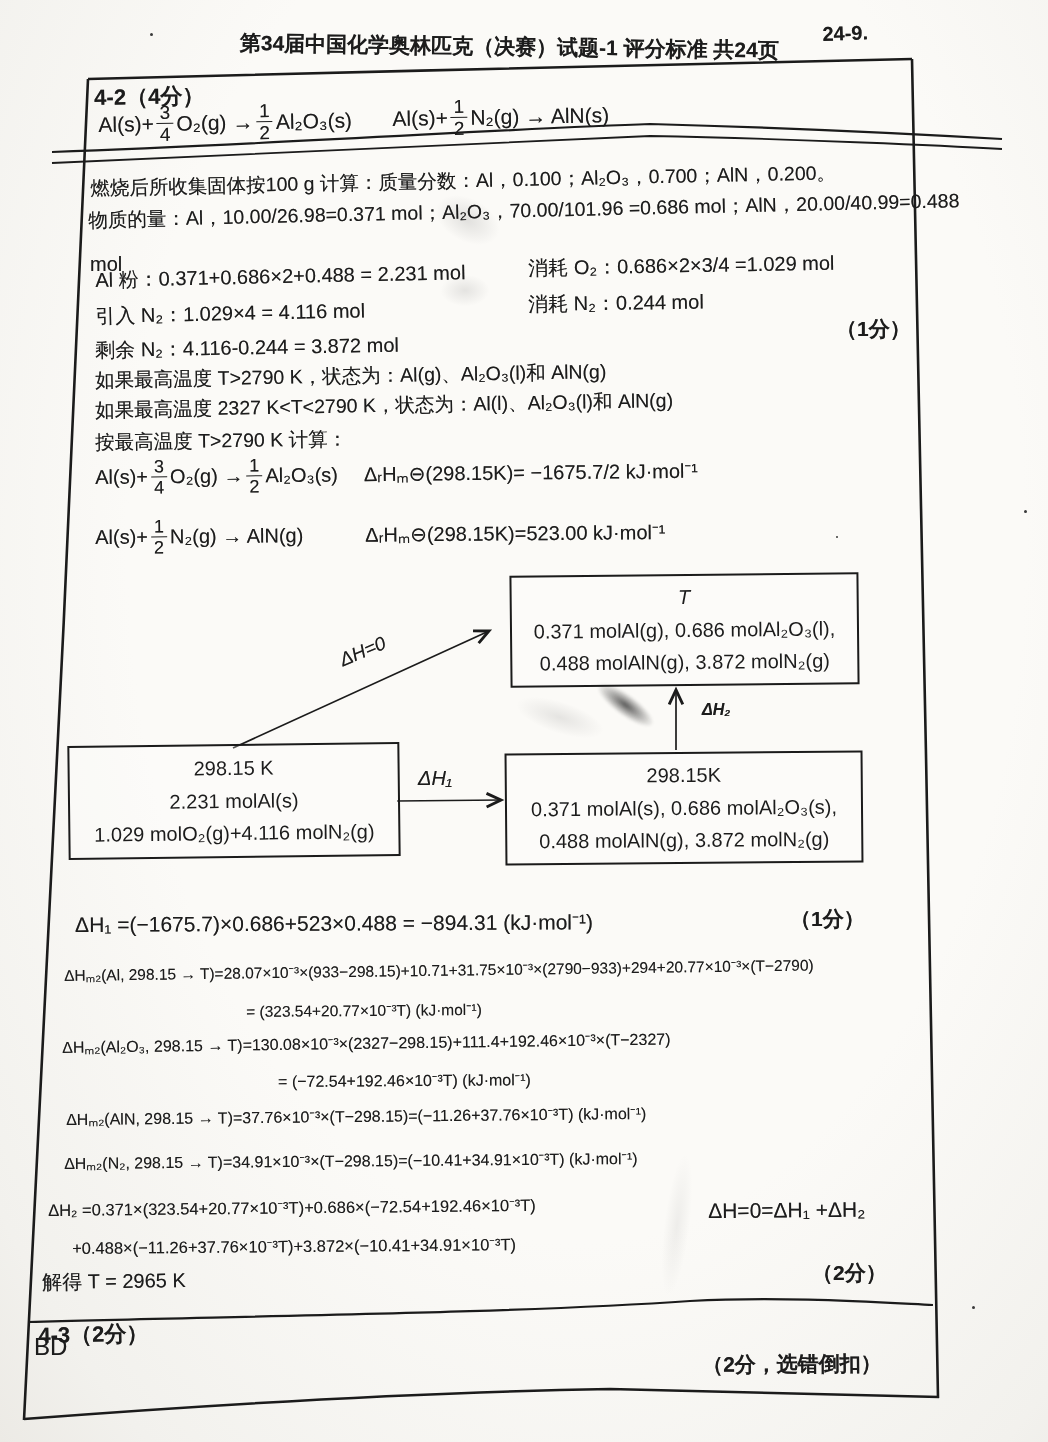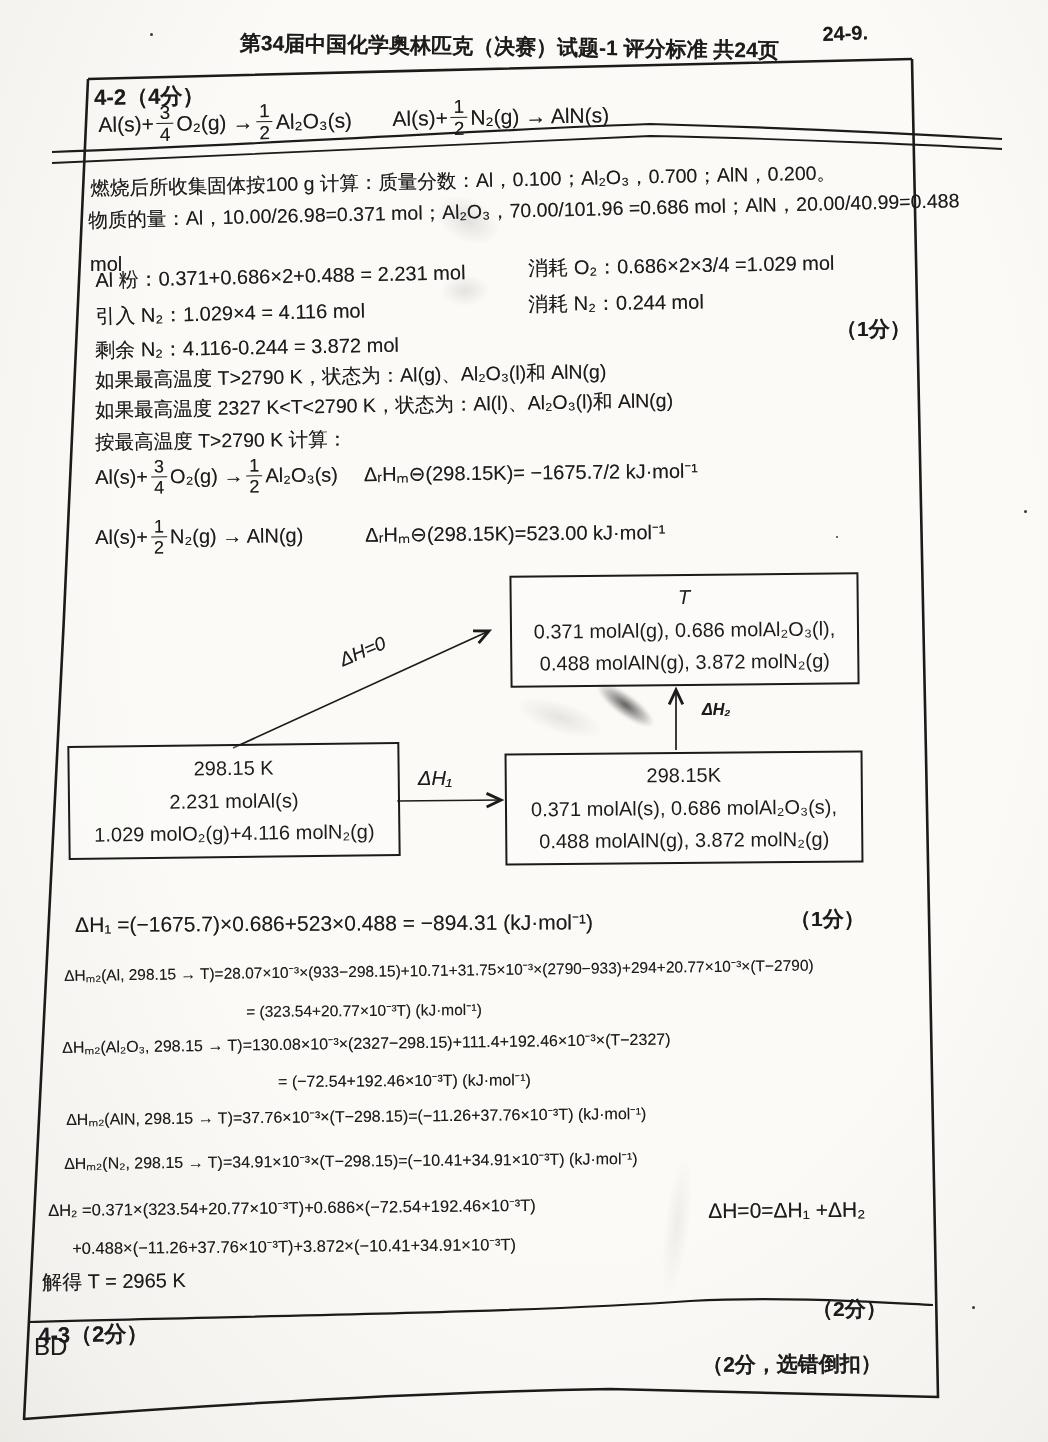--- a/index.html
+++ b/index.html
@@ -157,19 +157,19 @@
   <div class="t" style="left:62px;top:1038px;font-size:16px;transform:rotate(-.8deg);">ΔHₘ₂(Al₂O₃, 298.15 → T)=130.08×10⁻³×(2327−298.15)+111.4+192.46×10⁻³×(T−2327)</div>
   <div class="t" style="left:278px;top:1072px;font-size:16px;transform:rotate(-.4deg);">= (−72.54+192.46×10⁻³T) (kJ·mol⁻¹)</div>
   <div class="t" style="left:66px;top:1110px;font-size:16px;transform:rotate(-.6deg);">ΔHₘ₂(AlN, 298.15 → T)=37.76×10⁻³×(T−298.15)=(−11.26+37.76×10⁻³T) (kJ·mol⁻¹)</div>
   <div class="t" style="left:64px;top:1154px;font-size:16px;transform:rotate(-.5deg);">ΔHₘ₂(N₂, 298.15 → T)=34.91×10⁻³×(T−298.15)=(−10.41+34.91×10⁻³T) (kJ·mol⁻¹)</div>
 
   <div class="t" style="left:48px;top:1200px;font-size:16.5px;transform:rotate(-.6deg);">ΔH₂ =0.371×(323.54+20.77×10⁻³T)+0.686×(−72.54+192.46×10⁻³T)</div>
   <div class="t" style="left:708px;top:1198px;font-size:21px;transform:rotate(-.5deg);">ΔH=0=ΔH₁ +ΔH₂</div>
   <div class="t" style="left:72px;top:1238px;font-size:16.5px;transform:rotate(-.5deg);">+0.488×(−11.26+37.76×10⁻³T)+3.872×(−10.41+34.91×10⁻³T)</div>
 
   <div class="t" style="left:42px;top:1270px;font-size:20px;transform:rotate(-.8deg);">解得 T = 2965 K</div>
-  <div class="t bold" style="left:812px;top:1296px;font-size:21px;">（2分）</div>
+  <div class="t bold" style="left:812px;top:1260px;font-size:21px;">（2分）</div>
 
   <div class="t bold" style="left:38px;top:1322px;font-size:22px;transform:rotate(-1.2deg);">4-3（2分）</div>
   <div class="t" style="left:34px;top:1332px;font-size:24px;">BD</div>
   <div class="t bold" style="left:702px;top:1352px;font-size:21px;transform:rotate(-.5deg);">（2分，选错倒扣）</div>
 
 </div>
 
 </body></html>

